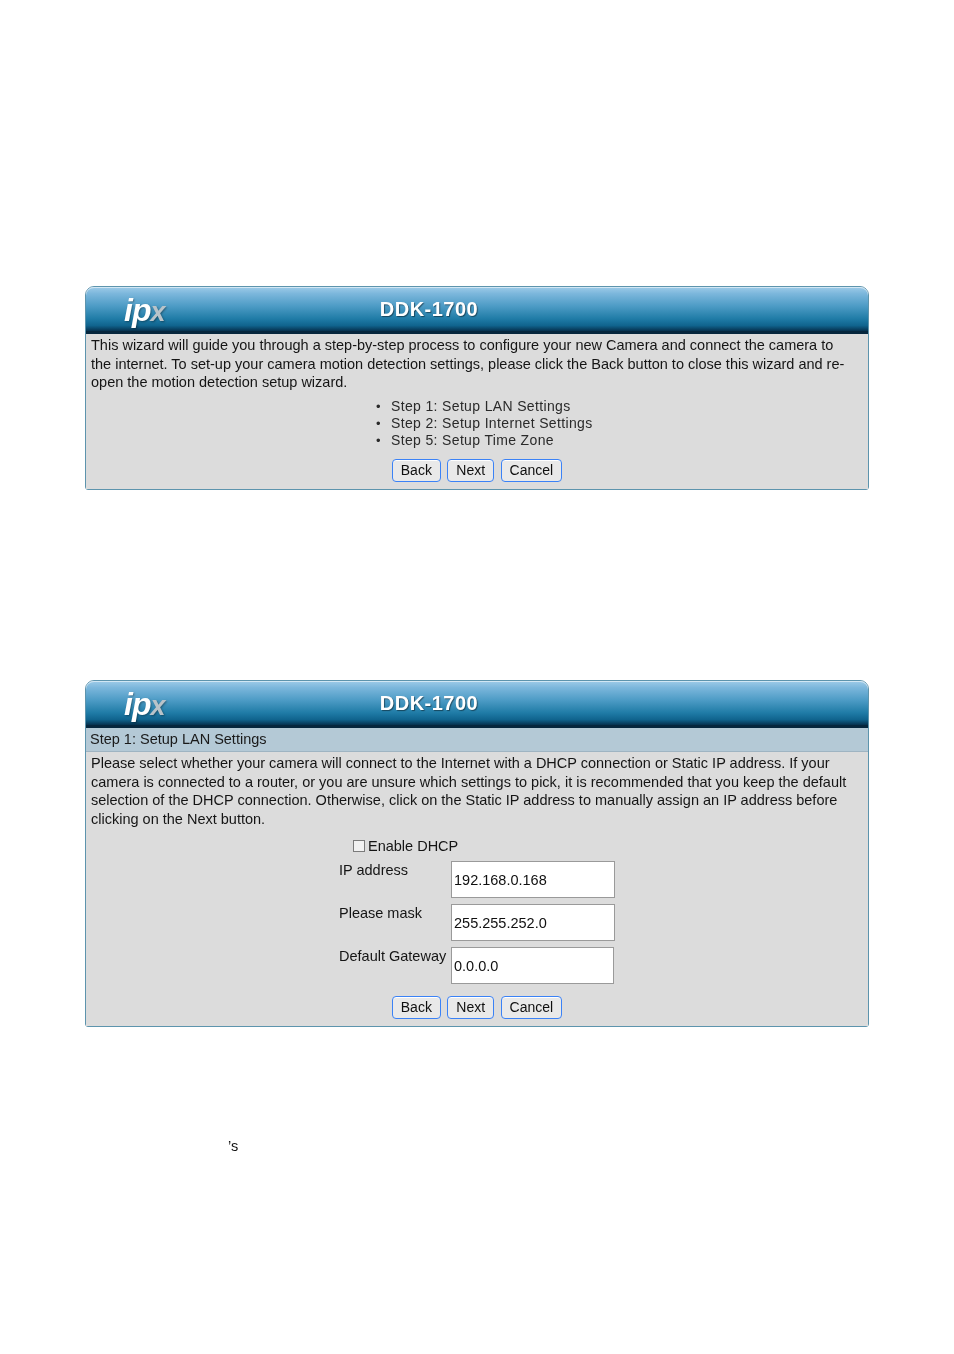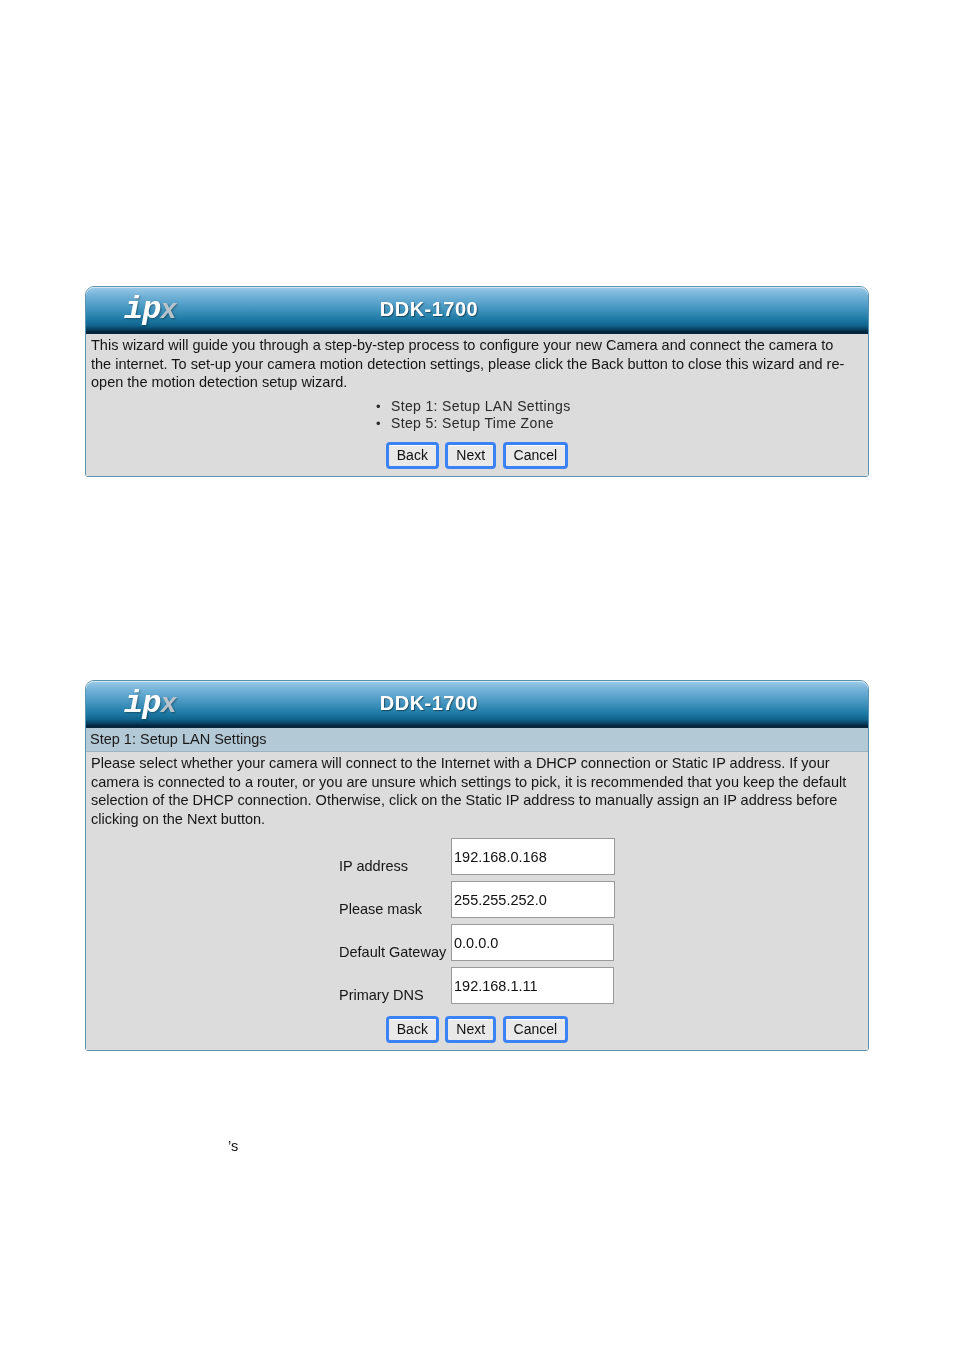--- a/index.html
+++ b/index.html
@@ -45,21 +45,21 @@
     position: absolute;
     left: 0; right: 0; bottom: 0;
     height: 3px;
     background: #06263d;
   }
 
   .logo {
     position: absolute;
     left: 38px;
     top: 3px;
-    font-family: Liberation Mono, monospace;
+    font-family: Liberation Sans, sans-serif;
     font-style: italic;
     font-weight: bold;
     font-size: 32px;
     letter-spacing: -1px;
     line-height: 40px;
     color: #ffffff;
     text-shadow: 1px 1px 2px rgba(0,0,0,.35);
     user-select: none;
   }
   .logo .x {
@@ -131,21 +131,21 @@
     text-align: center;
     padding: 4px 0 7px 0;
   }
   .btn {
     display: inline-block;
     font-family: "Liberation Sans", sans-serif;
     font-size: 14px;
     line-height: 16px;
     color: #101010;
     background: #e9e9e9;
-    border: 3px solid #3b82f6;
+    border: 1px solid #3b82f6;
     border-radius: 4px;
     padding: 2px 8px 3px 8px;
     margin: 0 1px;
     box-shadow: inset 0 1px 0 #ffffff;
     cursor: pointer;
   }
 
   
   .form-area {
     padding: 6px 0 2px 0;
@@ -167,21 +167,21 @@
     cursor: pointer;
   }
   .check-label {
     font-size: 14.5px;
     color: #151515;
     line-height: 16px;
   }
 
   .field-row {
     display: flex;
-    align-items: flex-end;
+    align-items: flex-start;
     margin-left: 248px;
     margin-bottom: 6px;
   }
   .field-label {
     font-size: 14.5px;
     color: #151515;
     width: 112px;
     flex: 0 0 auto;
     line-height: 18px;
   }
@@ -217,20 +217,21 @@
     <div class="logo"><span>ip</span><span class="x">x</span></div>
     <div class="model-title">DDK-1700</div>
   </div>
 
 
   <div class="panel-body">
     <p class="intro-text">This wizard will guide you through a step-by-step process to configure your new Camera and connect the camera to the internet. To set-up your camera motion detection settings, please click the Back button to close this wizard and re-open the motion detection setup wizard.</p>
 
     <ul class="step-list">
       <li>Step 1: Setup LAN Settings</li>
+      <li>Step 2: Setup Internet Settings</li>
       <li>Step 5: Setup Time Zone</li>
     </ul>
 
     <div class="button-row">
       <button class="btn">Back</button>
       <button class="btn">Next</button>
       <button class="btn">Cancel</button>
     </div>
   </div>
 </div>
@@ -242,40 +243,40 @@
     <div class="model-title">DDK-1700</div>
   </div>
 
   <div class="panel-subtitle">Step 1: Setup LAN Settings</div>
 
   <div class="panel-body">
     <p class="intro-text">Please select whether your camera will connect to the Internet with a DHCP connection or Static IP address. If your camera is connected to a router, or you are unsure which settings to pick, it is recommended that you keep the default selection of the DHCP connection. Otherwise, click on the Static IP address to manually assign an IP address before clicking on the Next button.</p>
 
     <div class="form-area">
 
+      <div class="check-row">
+        <span class="checkbox"></span>
+        <span class="check-label">Enable DHCP</span>
+      </div>
 
       <div class="field-row">
         <span class="field-label">IP address</span>
         <input class="field-input w-wide" type="text" value="192.168.0.168" style="">
       </div>
 
       <div class="field-row">
         <span class="field-label">Please mask</span>
         <input class="field-input w-wide" type="text" value="255.255.252.0" style="">
       </div>
 
       <div class="field-row">
         <span class="field-label">Default Gateway</span>
         <input class="field-input w-widest" type="text" value="0.0.0.0" style="">
       </div>
 
-      <div class="field-row">
-        <span class="field-label">Primary DNS</span>
-        <input class="field-input w-widest" type="text" value="192.168.1.11" style="">
-      </div>
 
     </div>
 
     <div class="button-row">
       <button class="btn">Back</button>
       <button class="btn">Next</button>
       <button class="btn">Cancel</button>
     </div>
   </div>
 </div>

